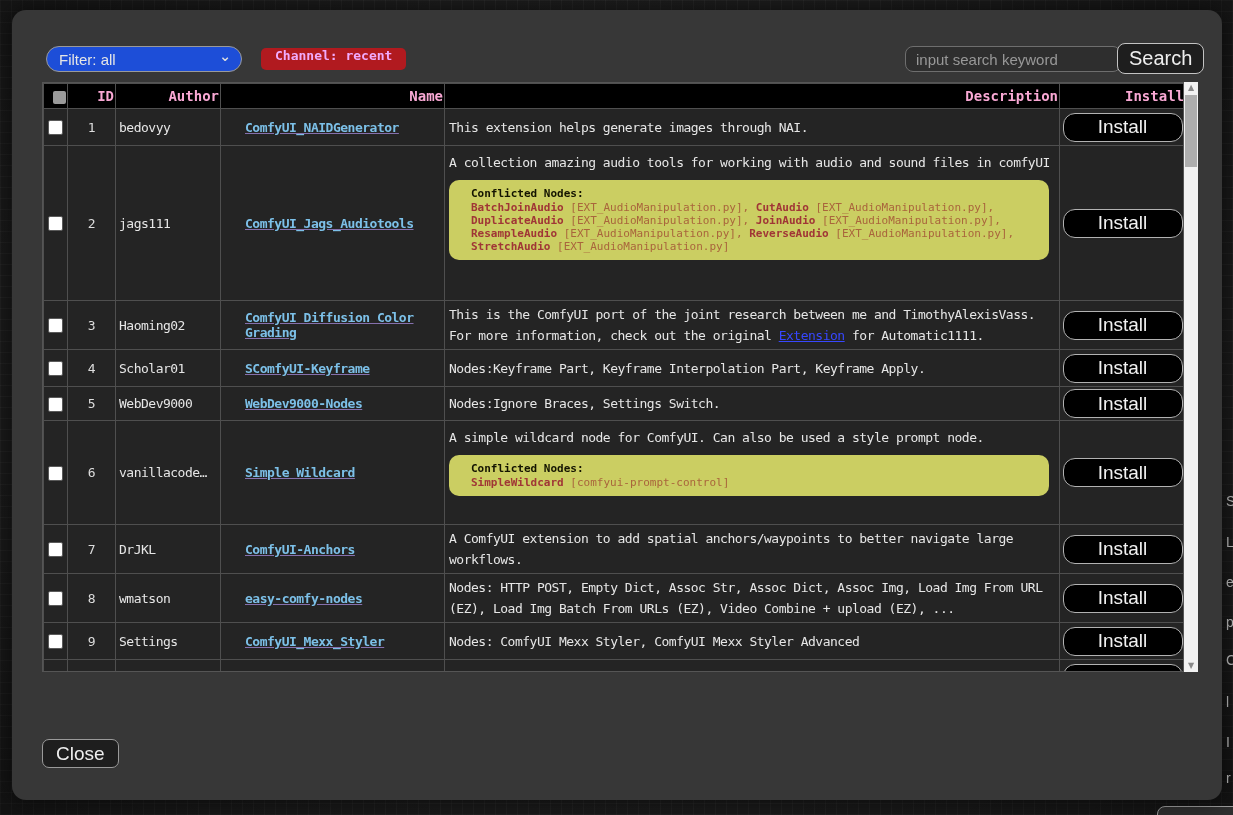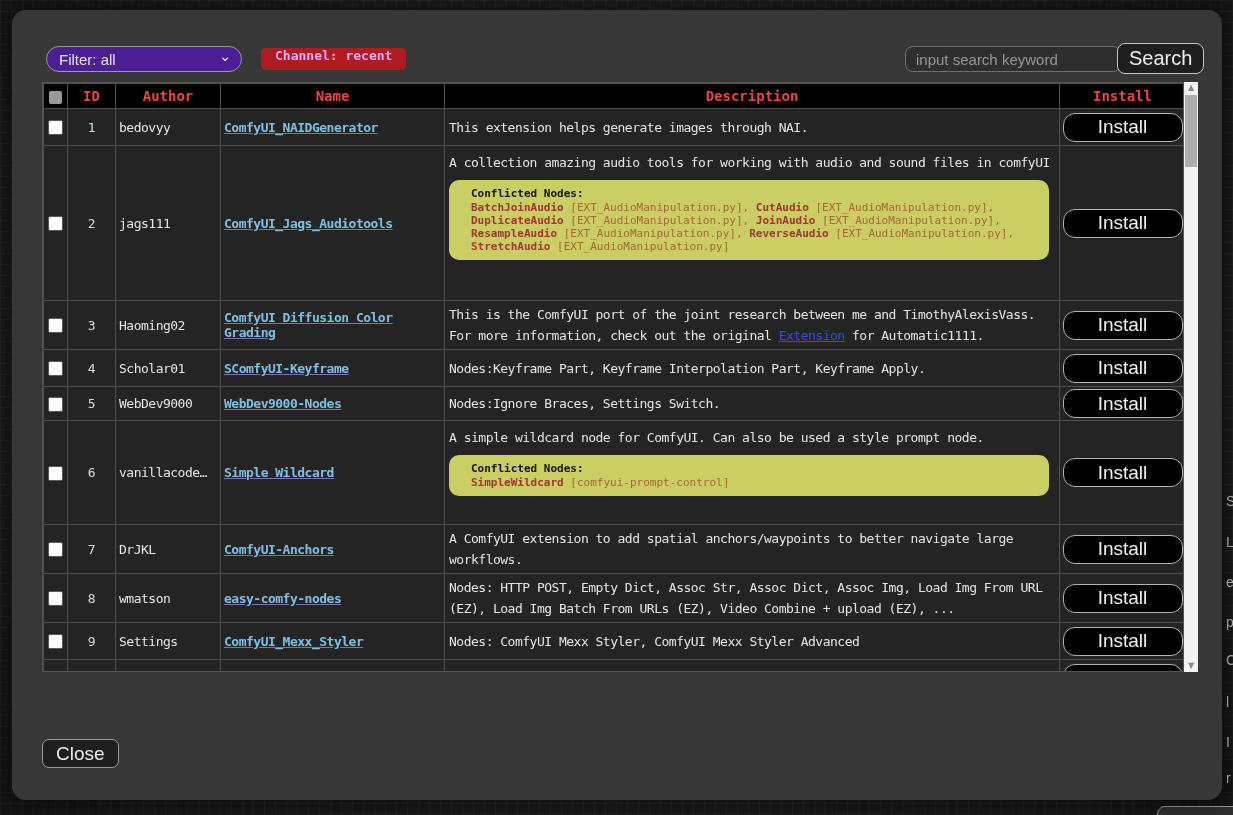--- a/index.html
+++ b/index.html
@@ -13,48 +13,48 @@
   #app::after{content:"";position:absolute;inset:0;pointer-events:none;
        background:radial-gradient(ellipse at 50% 45%, transparent 55%, rgba(0,0,0,0.38) 100%);}
 
   
   .dialog{position:absolute;left:12px;top:10px;width:1210px;height:790px;
           background:#373737;border-radius:14px;box-shadow:0 0 22px rgba(0,0,0,.65);z-index:2;}
 
   
   .filter-wrap{position:absolute;left:34px;top:36px;width:196px;height:26px;}
   .filter-wrap select{width:100%;height:100%;-webkit-appearance:none;appearance:none;
-      background:#4c1d95;color:#e6e6e6;border:1px solid #9a9a9a;border-radius:13px;
+      background:#1d4ed8;color:#e6e6e6;border:1px solid #9a9a9a;border-radius:13px;
       padding:0 26px 0 12px;font:15px "Liberation Sans",sans-serif;}
   .filter-wrap .chev{position:absolute;right:11px;top:2px;color:#ddd;font:bold 14px "DejaVu Sans",sans-serif;pointer-events:none;}
   .channel-badge{position:absolute;left:249px;top:38px;height:22px;line-height:22px;
       background:#b11a1f;color:#f0abfc;border-radius:5px;padding:0 14px;
       font:bold 13px "DejaVu Sans Mono",monospace;}
   .search-input{position:absolute;left:893px;top:36px;width:216px;height:26px;box-sizing:border-box;
       background:#2e2e2e;border:1px solid #6e6e6e;border-radius:8px;color:#ddd;
       padding:0 10px;font:15px "Liberation Sans",sans-serif;}
   .search-input::placeholder{color:#989898;}
   .search-btn{position:absolute;left:1105px;top:33px;height:31px;background:#1e1e1e;
       border:1px solid #c3c3c3;border-radius:8px;color:#eee;padding:0 11px;
       font:20px "Liberation Sans",sans-serif;}
 
   
   .table-wrap{position:absolute;left:30px;top:72px;width:1142px;height:590px;overflow:hidden;
       background:#242424;border:1px solid #555;box-sizing:border-box;}
   table{border-collapse:collapse;table-layout:fixed;width:1142px;}
   col.c-cb{width:24px;} col.c-id{width:48px;} col.c-au{width:105px;}
   col.c-nm{width:224px;} col.c-ds{width:615px;} col.c-in{width:126px;}
   th,td{border:1px solid #4f4f4f;vertical-align:middle;overflow:hidden;}
-  thead th{background:#000;color:#ef4444;height:22px;
-      font:bold 14px "DejaVu Sans Mono",monospace;text-align:center;}
+  thead th{background:#000;color:#f9a8d4;height:22px;
+      font:bold 14px "DejaVu Sans Mono",monospace;text-align:right;}
   tbody td{color:#e6e6e6;font:13px "DejaVu Sans Mono",monospace;letter-spacing:-0.5px;}
   td.cb-cell{text-align:center;}
   td.id-cell{text-align:center;color:#ddd;}
   td.au-cell{padding:0 3px;white-space:nowrap;}
-  td.nm-cell{padding:2px 3px;margin-top:44px;}
+  td.nm-cell{padding:2px 24px;margin-top:44px;}
   td.ds-cell{padding:3px 4px;line-height:21px;}
   td.vtop{vertical-align:top;padding-top:6px;}
   td.in-cell{text-align:center;}
   tr.r1{height:37px;} tr.r2{height:155px;} tr.r3{height:45px;} tr.r4{height:37px;}
   tr.r5{height:34px;} tr.r6{height:104px;} tr.r7{height:46px;} tr.r8{height:46px;}
   tr.r9{height:37px;} tr.r10{height:37px;}
 
   .cb{width:13px;height:13px;background:#fff;border:1px solid #5a5a5a;border-radius:2px;
       display:inline-block;vertical-align:middle;}
   .cb-h{width:13px;height:13px;background:#9a9a9a;border-radius:2px;display:inline-block;vertical-align:middle;}

